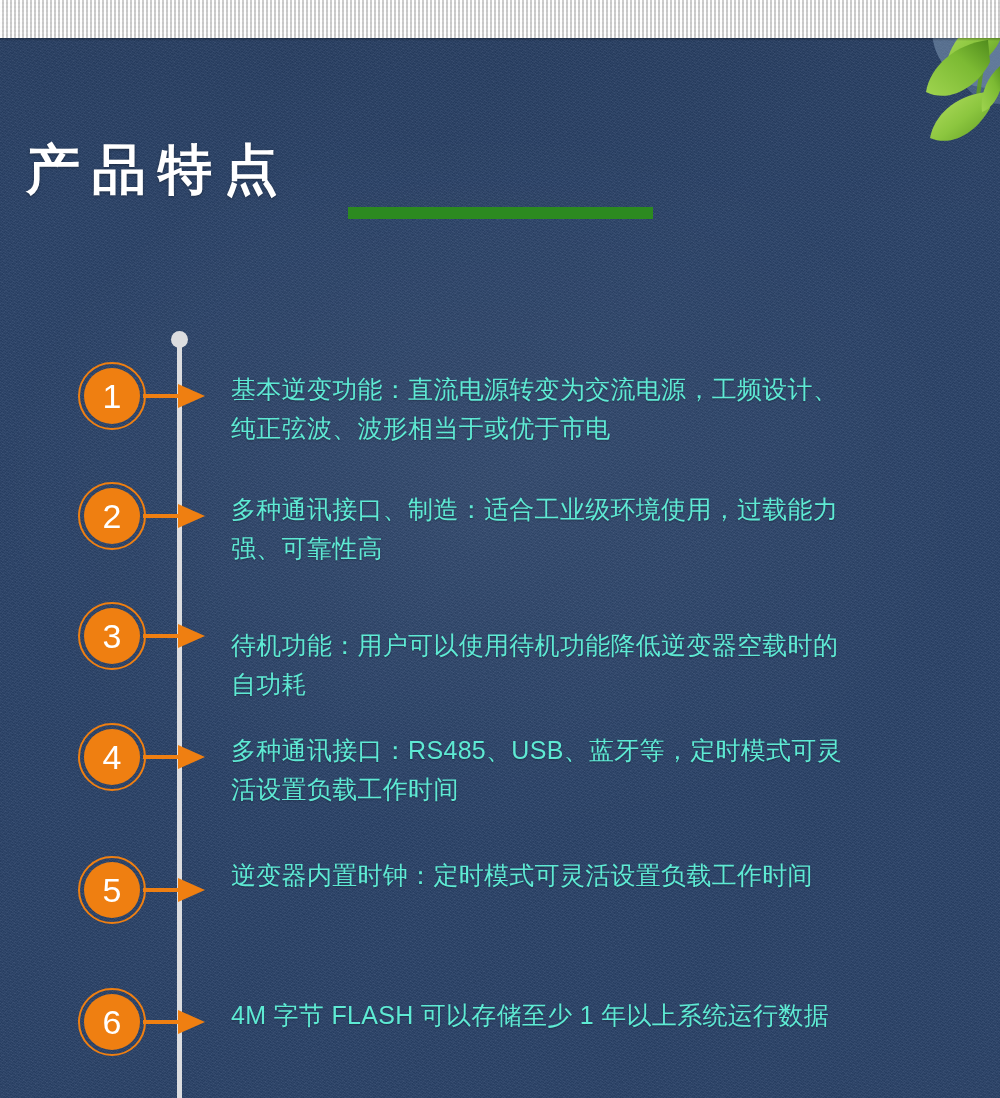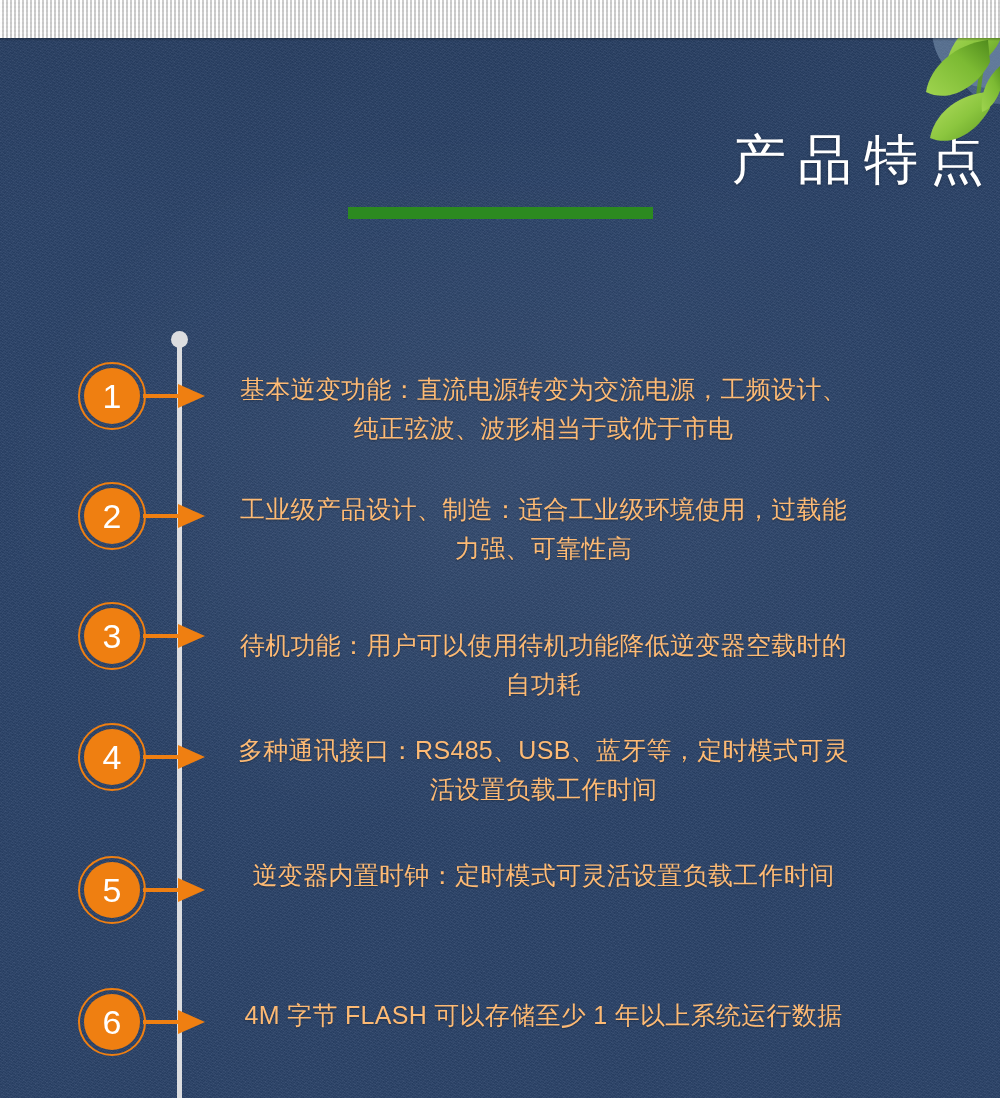--- a/index.html
+++ b/index.html
@@ -99,28 +99,28 @@
 
   
   .header {
     position: absolute;
     left: 0;
     top: 120px;
     width: 1000px;
     z-index: 20;
   }
   .page-title {
-    text-align: right;
+    text-align: left;
     color: #ffffff;
     font-size: 54px;
-    font-weight: 400;
+    font-weight: 700;
     letter-spacing: 12px;
     text-indent: 12px;
     line-height: 70px;
-    margin: 4px;
+    margin: 14px;
     text-shadow: 0 1px 3px rgba(0,0,0,0.35);
   }
   .title-underline {
     position: absolute;
     left: 348px;
     top: 87px;
     width: 305px;
     height: 12px;
     background: #2c8a20;
   }
@@ -201,27 +201,26 @@
     border-top: 12px solid transparent;
     border-bottom: 12px solid transparent;
     border-left: 27px solid #ef7f11;
   }
 
   
   .item-text {
     position: absolute;
     left: 231px;
     width: 625px;
-    color: #fdba74;
+    color: #5eead4;
     font-size: 25px;
     line-height: 39px;
     font-weight: 400;
     letter-spacing: 0.3px;
     text-shadow: 0 1px 2px rgba(0,0,0,0.3);
-    text-align: center;
   }
 </style>
 </head>
 <body>
 
 <div id="page">
 
   <div class="bg-navy">
     <div class="bg-noise"></div>
     <div class="bg-vignette"></div>
@@ -283,21 +282,21 @@
     <div class="item-text" style="top:8px">基本逆变功能：直流电源转变为交流电源，工频设计、纯正弦波、波形相当于或优于市电</div>
   </div>
 
   <div class="item" style="top:482px">
     <div class="badge" style="top:0">
       <div class="badge-ring"></div>
       <div class="badge-core">2</div>
     </div>
     <div class="connector" style="top:32px"></div>
     <div class="arrow" style="top:22px"></div>
-    <div class="item-text" style="top:8px">工业级产品设计、制造：适合工业级环境使用，过载能力强、可靠性高</div>
+    <div class="item-text" style="top:8px">多种通讯接口、制造：适合工业级环境使用，过载能力强、可靠性高</div>
   </div>
 
   <div class="item" style="top:602px">
     <div class="badge" style="top:0">
       <div class="badge-ring"></div>
       <div class="badge-core">3</div>
     </div>
     <div class="connector" style="top:32px"></div>
     <div class="arrow" style="top:22px"></div>
     <div class="item-text" style="top:24px">待机功能：用户可以使用待机功能降低逆变器空载时的自功耗</div>

